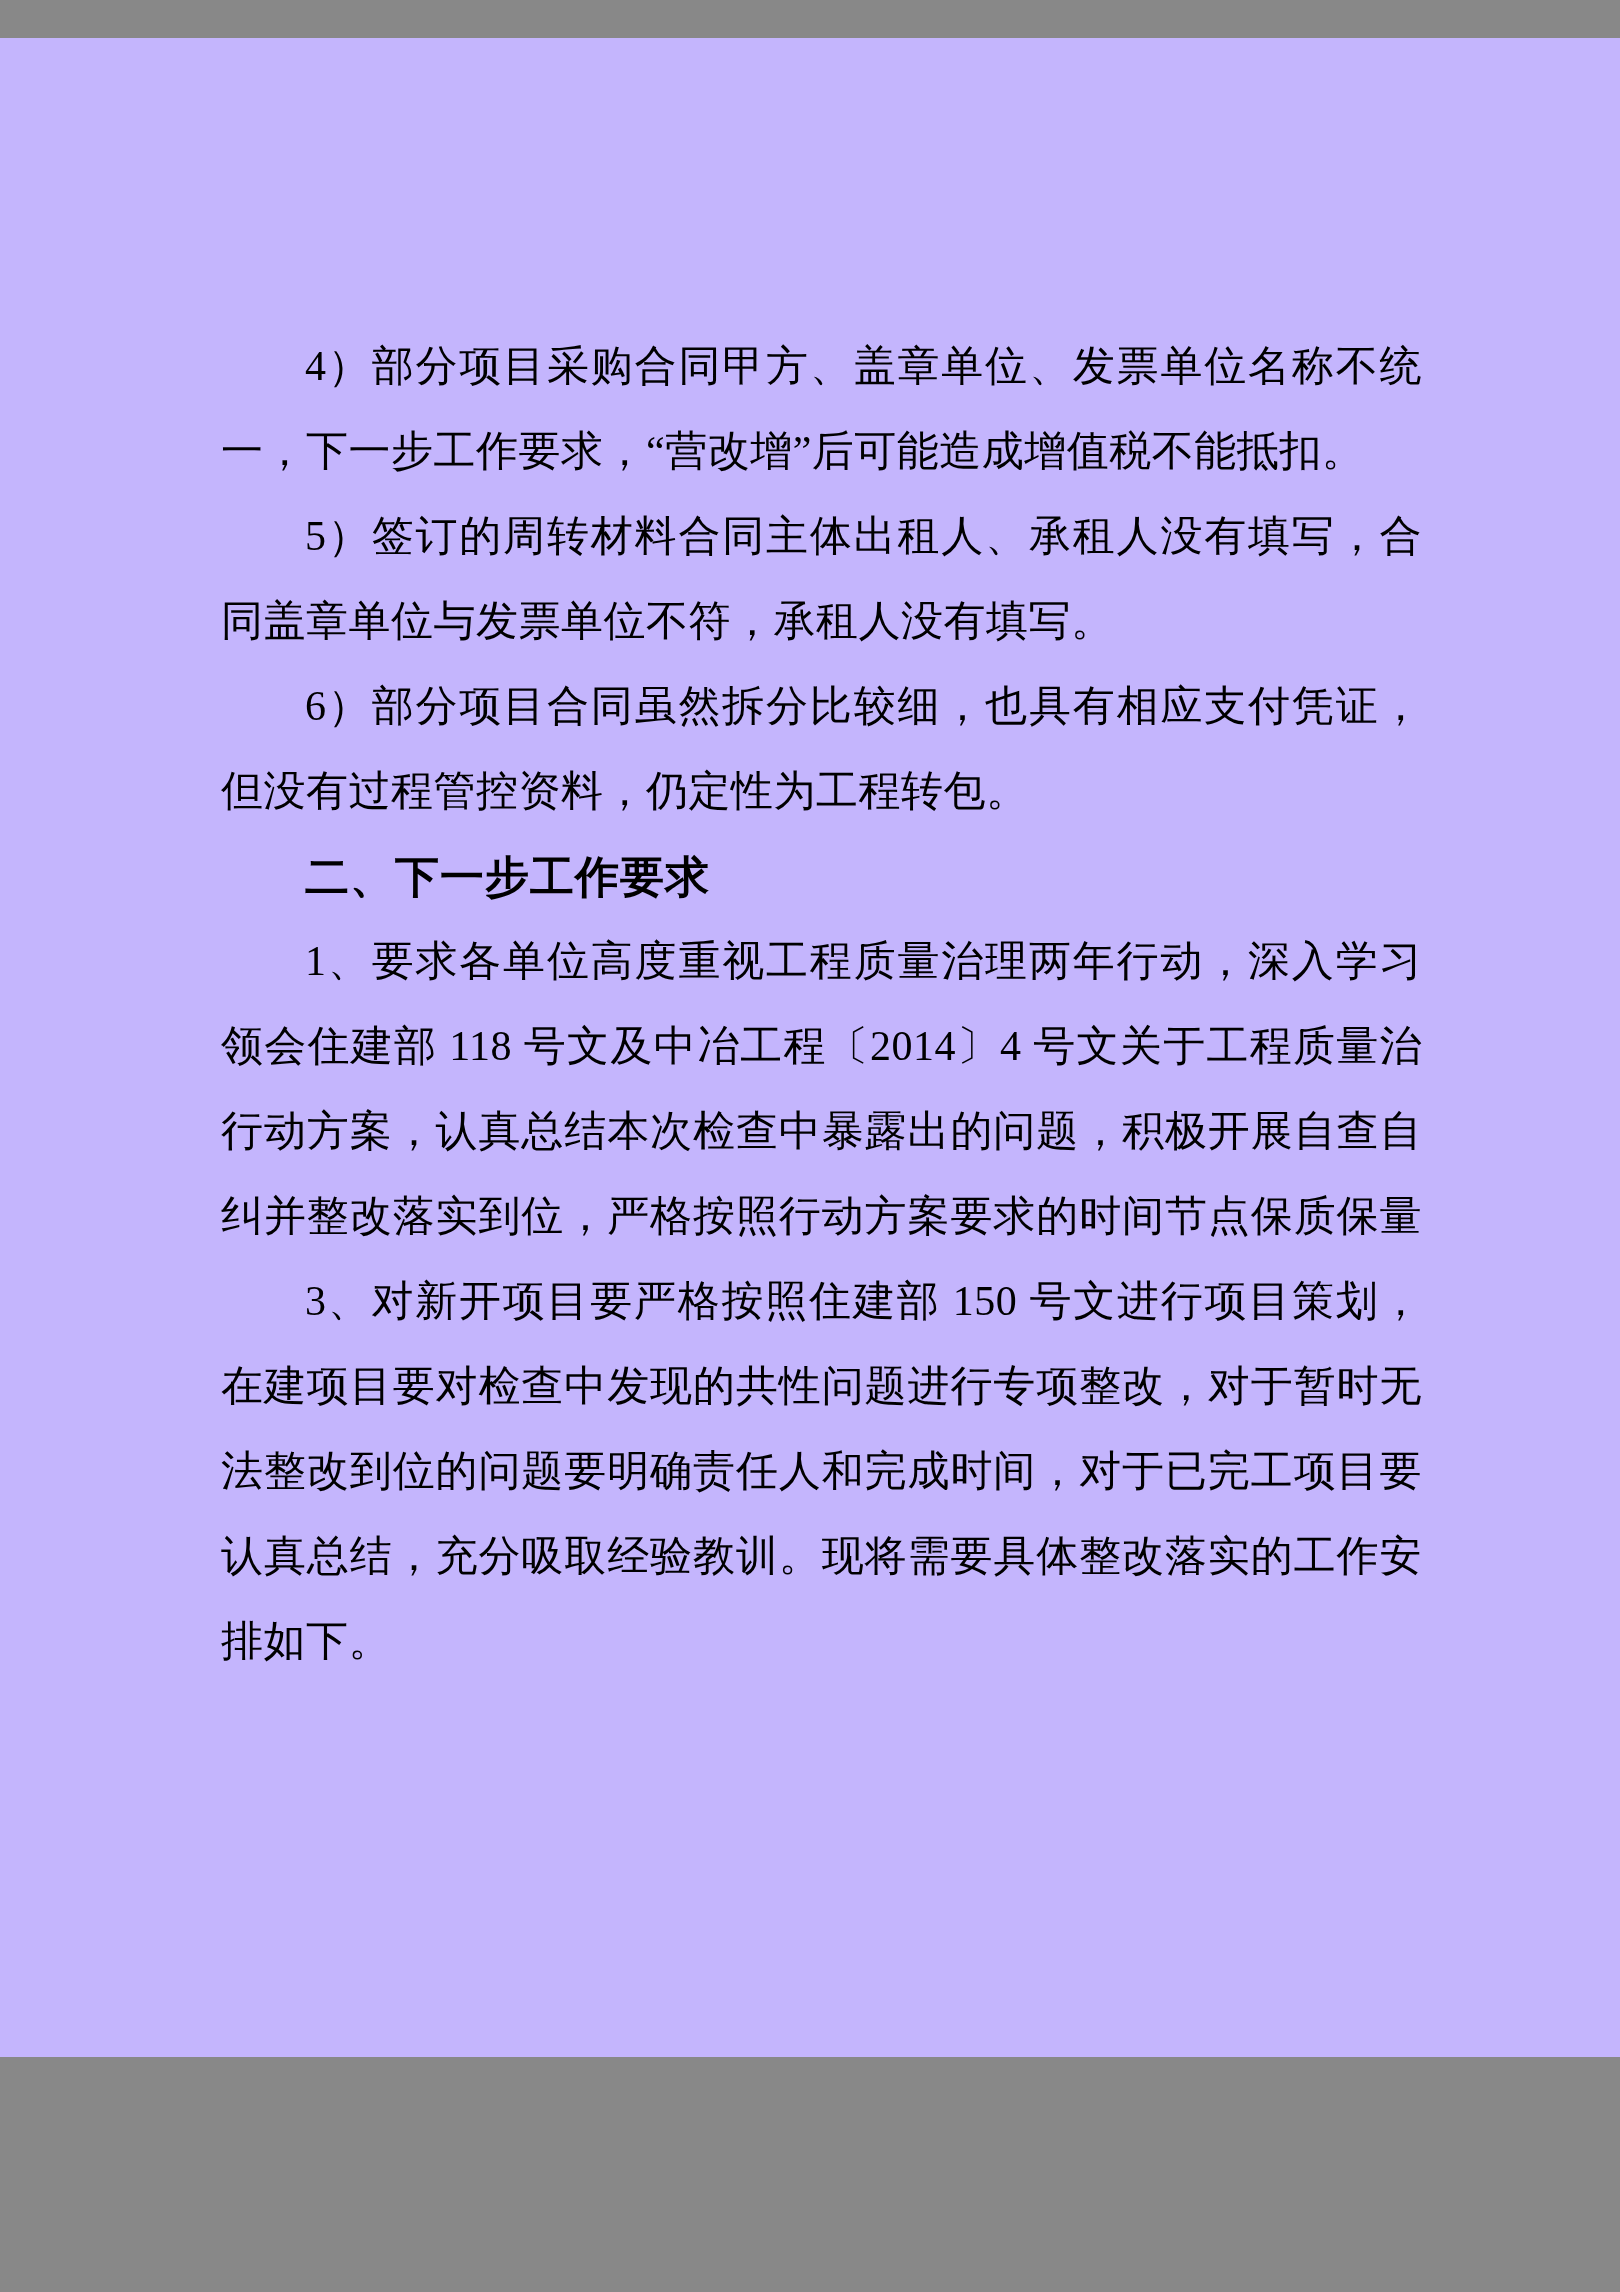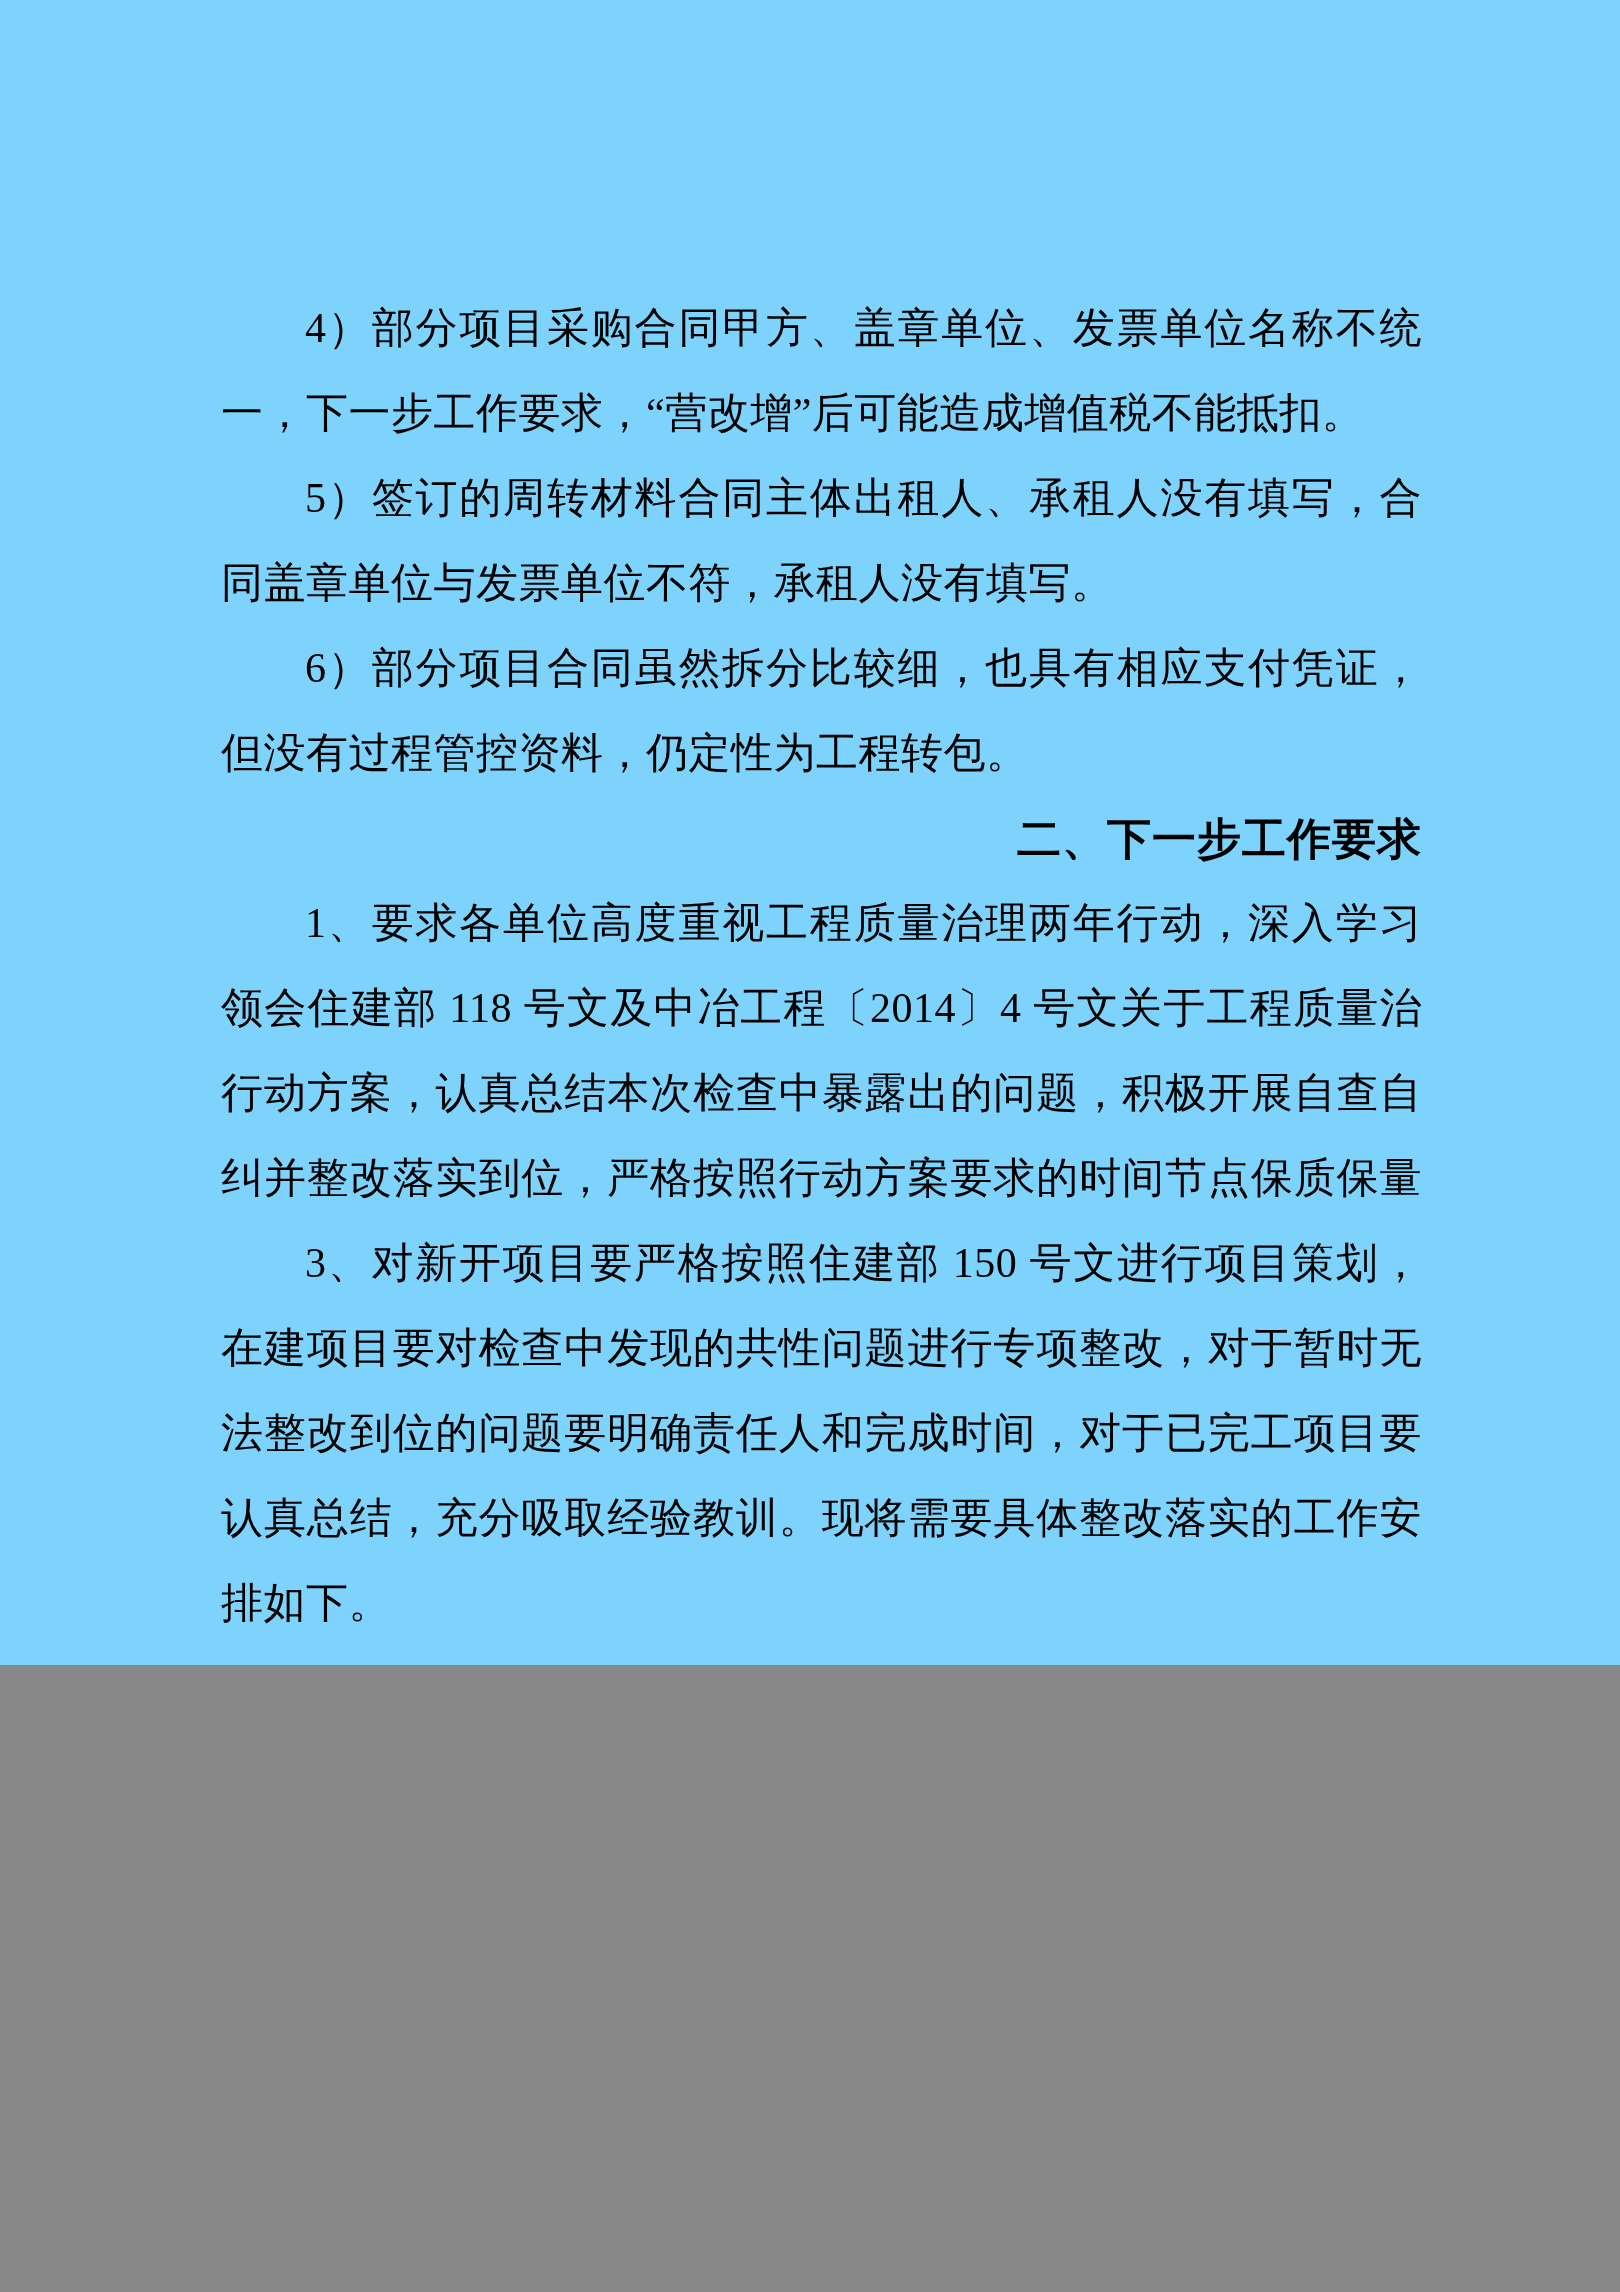--- a/index.html
+++ b/index.html
@@ -3,25 +3,26 @@
 <meta charset="utf-8">
 <style>
   html, body {
     margin: 0;
     padding: 0;
     background: #888;
   }
   .page {
     position: relative;
     width: 1620px;
-    height: 1665px;
-    background: #7dd3fc;
+    height: 2019px;
+    background: #c4b5fd;
     overflow: hidden;
     font-family: "Liberation Serif", serif;
     color: #000000;
+    margin-top: 38px;
   }
   .text-block {
     position: absolute;
     left: 221px;
     top: 286px;
     width: 1201px;
   }
   .ln {
     display: block;
     height: 85px;
@@ -40,21 +41,20 @@
   
   .ln.indent {
     text-indent: 84px;
   }
   
   .ln.heading {
     font-family: "Liberation Sans", sans-serif;
     font-weight: bold;
     font-size: 44px;
     letter-spacing: 1px;
-    text-align: right;
   }
   .page-number {
     position: absolute;
     left: 258px;
     top: 2054px;
     height: 41px;
     line-height: 41px;
     font-size: 37px;
     font-family: "Liberation Serif", serif;
     color: #000000;

